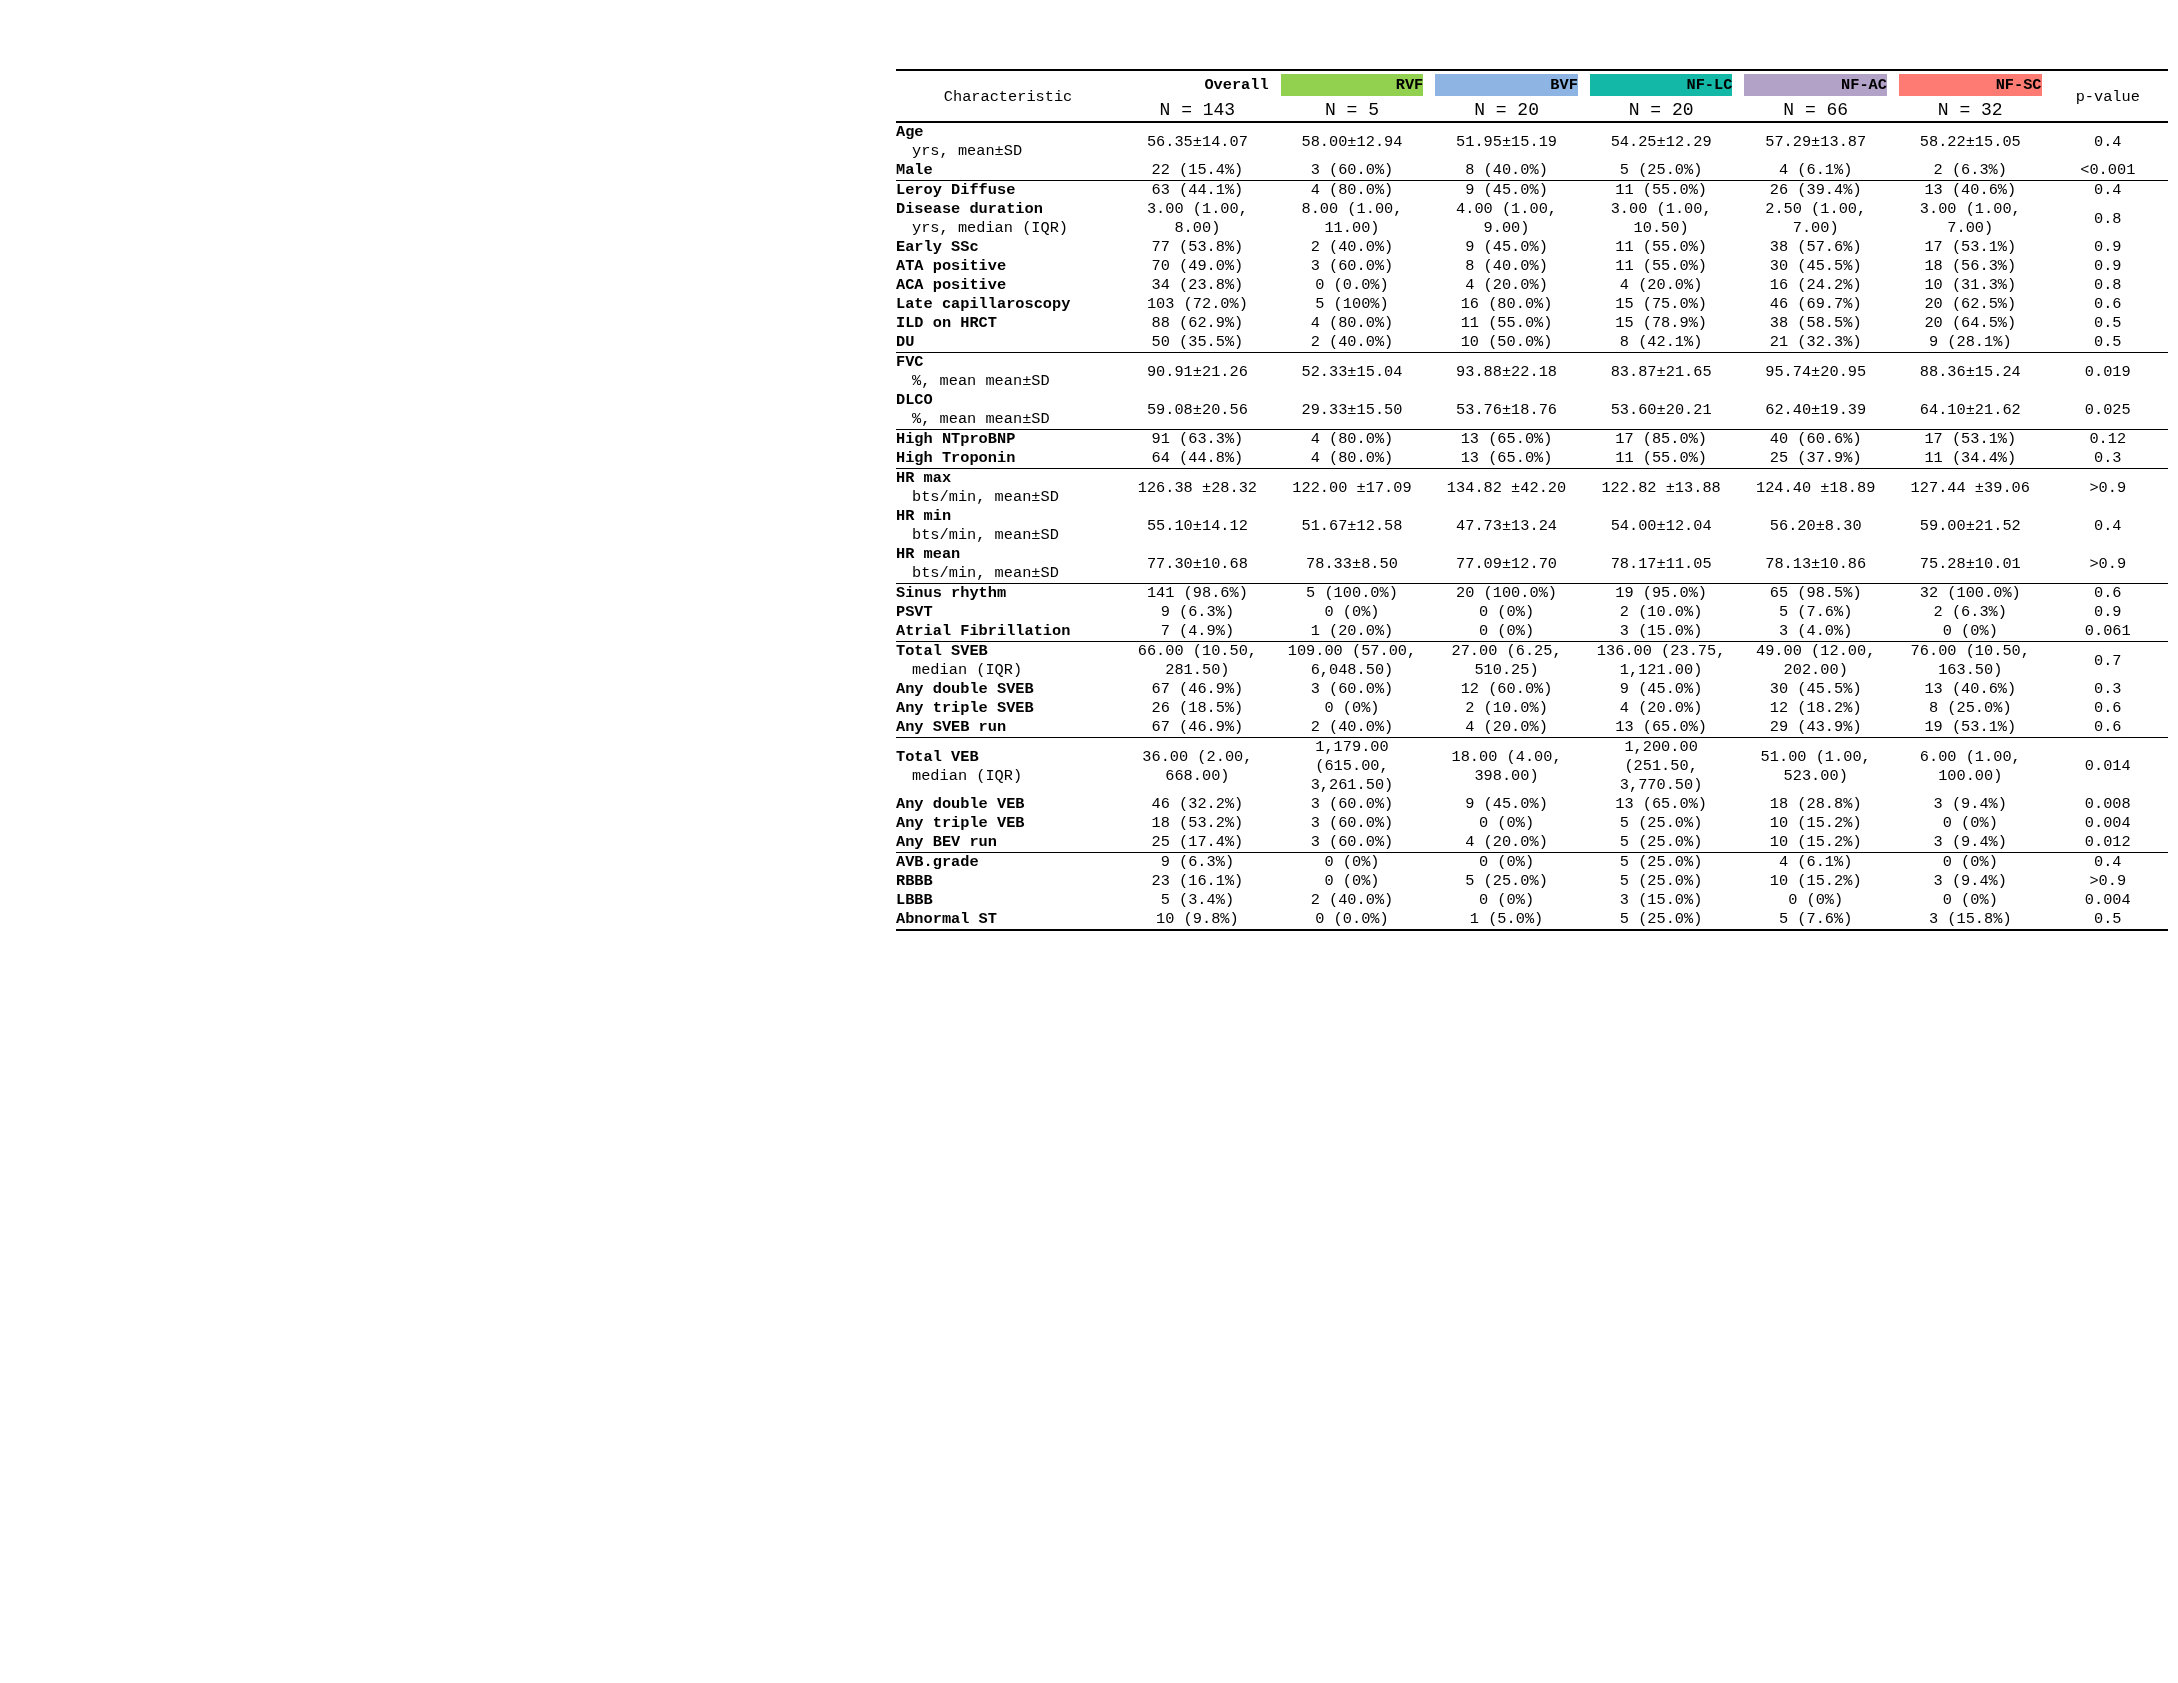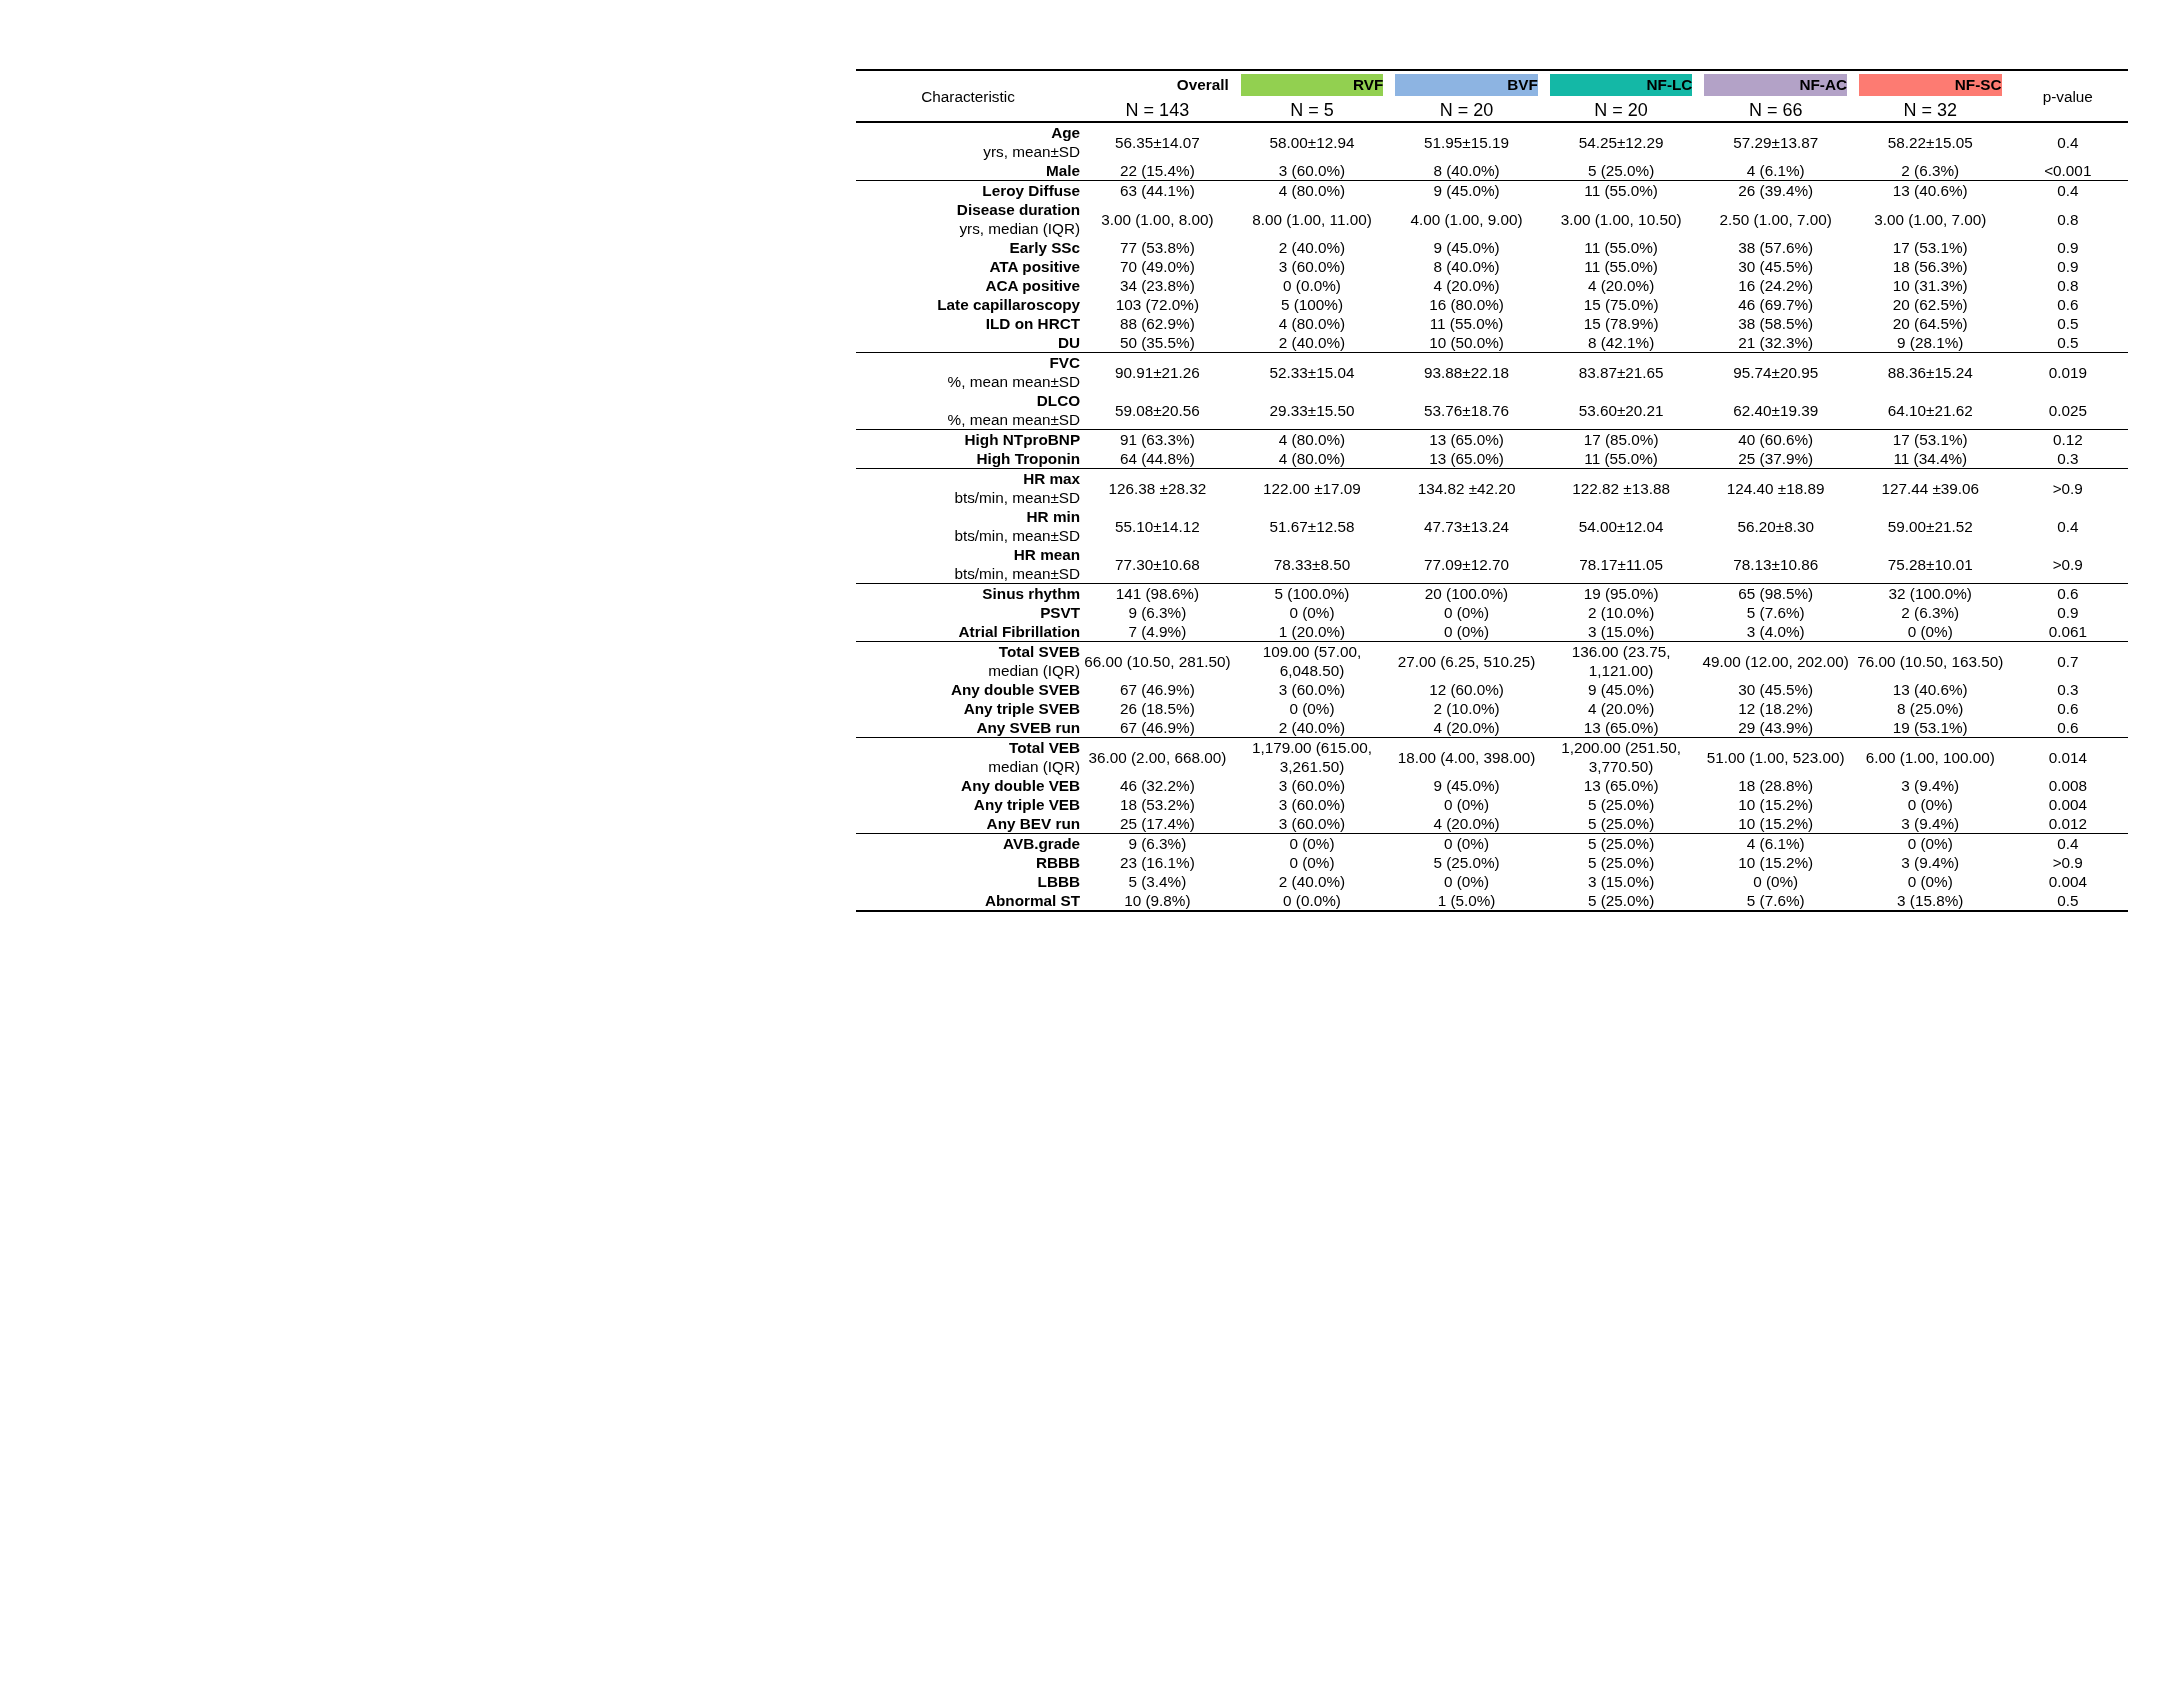--- a/index.html
+++ b/index.html
@@ -9,23 +9,24 @@
   }
   body {
     width: 2178px;
     height: 1683px;
     font-family: "Liberation Sans", sans-serif;
     color: #000000;
     position: relative;
   }
   #table-wrap {
     position: absolute;
-    left: 856px;
+    left: 896px;
     top: 69px;
     width: 1272px;
+    font-family: Liberation Mono, monospace;
   }
   table.stats {
     border-collapse: collapse;
     width: 1272px;
     table-layout: fixed;
     font-size: 15.3px;
   }
   table.stats td, table.stats th {
     padding: 0;
     vertical-align: middle;
@@ -68,21 +69,21 @@
     padding-bottom: 4px;
   }
   .rule-top { border-top: 2.2px solid #000; }
   .rule-bot { border-bottom: 2.2px solid #000; }
 
   tbody td {
     padding: 1px 0 1px 0;
     line-height: 19px;
   }
   td.label {
-    text-align: right;
+    text-align: left;
     padding-left: 8px;
     white-space: pre-line;
   }
   td.label .l1 { font-weight: bold; display: block; }
   td.label .l2 { font-weight: normal; display: block; padding-left: 16px; }
   td.val {
     text-align: center;
     padding-left: 2px;
     padding-right: 2px;
     word-wrap: break-word;

